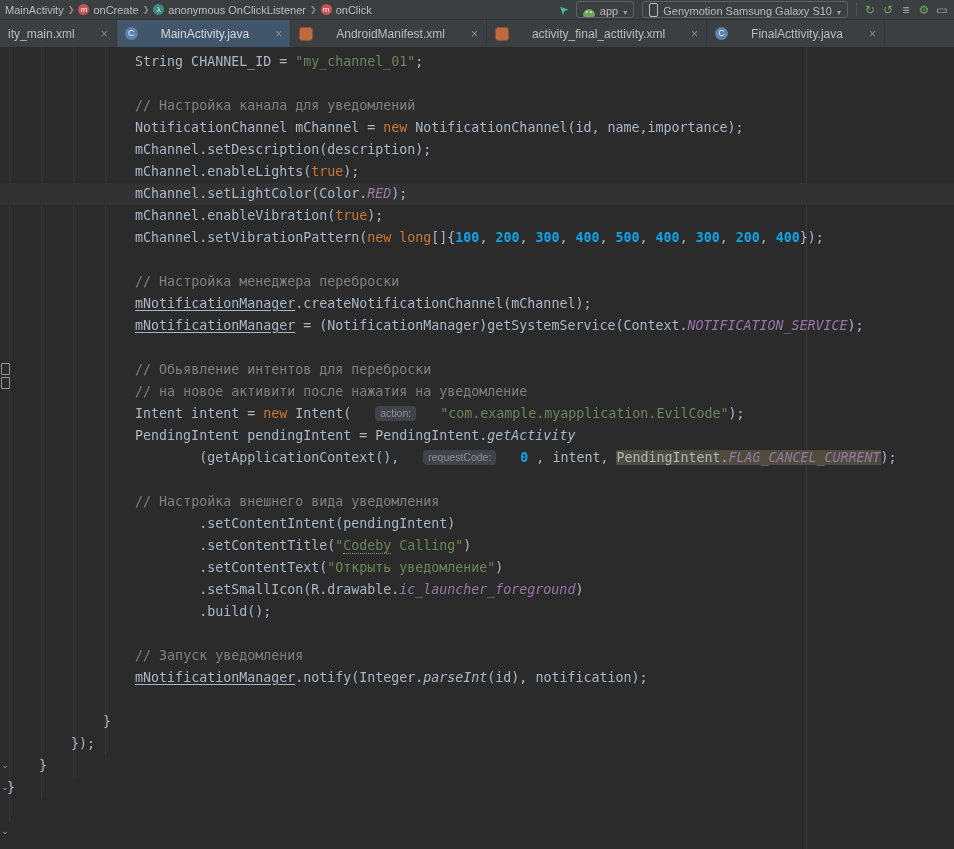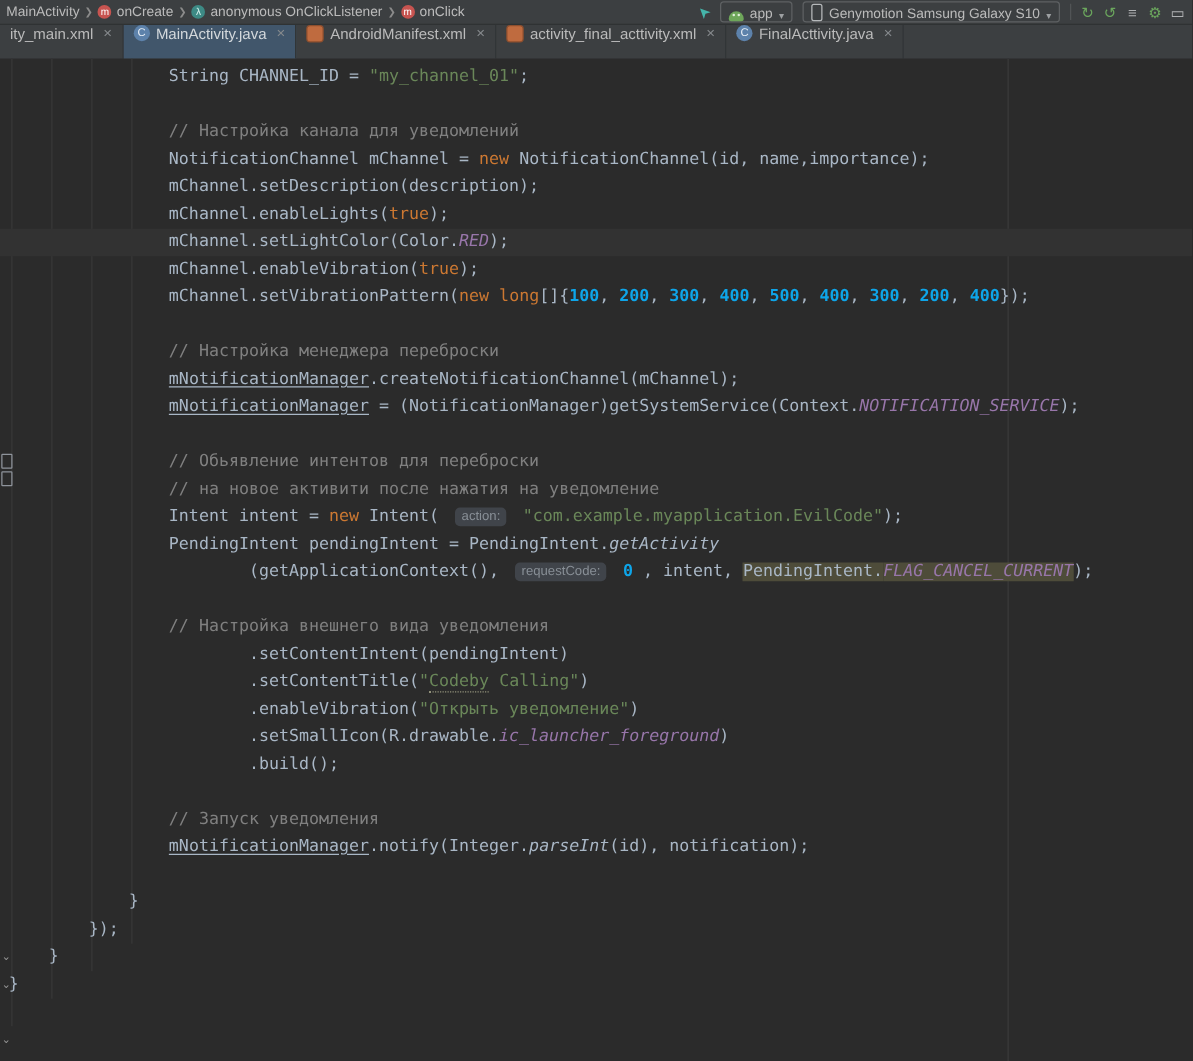--- a/index.html
+++ b/index.html
@@ -22,21 +22,21 @@
   .android-head::before{content:"";position:absolute;top:2px;left:3px;width:2px;height:2px;
     border-radius:50%;background:#dfeeda;box-shadow:4px 0 0 #dfeeda;}
   .phone-icon{display:inline-block;width:7px;height:12px;border:1px solid #b6b9bb;border-radius:2px;}
   .tool-icon{display:inline-flex;width:18px;justify-content:center;font-size:12px;line-height:1;}
   .green{color:#6ba65d;} .teal{color:#45b5aa;} .grayic{color:#afb1b3;}
   .tb-sep{width:1px;height:13px;background:#515456;margin:0 4px;}
 
   
   .tabbar{height:27px;background:#3c3f41;display:flex;align-items:stretch;font-size:12px;
     color:#bbbbbb;white-space:nowrap;overflow:hidden;}
-  .tab{display:flex;gap:5px;padding:0 8px;border-right:1px solid #313537;cursor:default;}
+  .tab{display:flex;align-items:center;gap:23px;padding:0 8px;border-right:1px solid #313537;cursor:default;}
   .tab.selected{background:#41566b;color:#d3d8dc;}
   .tab-close{color:#868a8d;font-size:12px;margin-left:3px;line-height:1;}
   .class-icon{width:13px;height:13px;border-radius:50%;background:#5d82ab;color:#eaf1f8;font-size:9px;
     display:inline-flex;align-items:center;justify-content:center;line-height:1;flex:0 0 auto;}
   .android-file-icon{width:12px;height:12px;border-radius:3px;background:#bf6b3f;
     border:1px solid #8e4f2e;flex:0 0 auto;}
 
   
   .editor{position:relative;height:802px;background:#2b2b2b;overflow:hidden;}
   .guide{position:absolute;top:0;width:1px;background:#383838;z-index:1;}
@@ -47,21 +47,21 @@
   .code-line.current{background:#323232;}
   .tok-p{color:#a9b7c6;}
   .tok-k{color:#cc7832;}
   .tok-s{color:#6a8759;}
   .tok-c{color:#808080;}
   .tok-n{color:#0ea5e9;font-weight:bold;}
   .tok-cn{color:#9876aa;font-style:italic;}
   .tok-sm{color:#a9b7c6;font-style:italic;}
   .tok-f{color:#a9b7c6;text-decoration:underline;text-underline-offset:2px;}
   .tok-h{font-family:"Liberation Sans",sans-serif;font-size:10.5px;background:#40444a;color:#888f96;
-    border-radius:4px;padding:0 5px;margin:0 5px;display:inline-block;line-height:15px;vertical-align:1px;}
+    border-radius:4px;padding:0 5px;margin:0 16px;display:inline-block;line-height:15px;vertical-align:1px;}
   .tok-hl{background:#4e4c3a;}
   .tok-typo{border-bottom:1px dotted #91917a;}
   .gutter-marker{position:absolute;left:1px;width:7px;height:10px;border:1px solid #8f949c;
     border-radius:1px;z-index:3;background:#2b2b2b;}
   .fold{position:absolute;left:0;width:10px;color:#9b9b9b;font-size:9px;z-index:3;
     text-align:center;line-height:10px;}
 </style>
 </head>
 <body>
 
@@ -161,21 +161,21 @@
       <div class="code-line"></div>
       <div class="code-line"><span class="tok-p">                </span><span class="tok-c">// Обьявление интентов для переброски</span></div>
       <div class="code-line"><span class="tok-p">                </span><span class="tok-c">// на новое активити после нажатия на уведомление</span></div>
       <div class="code-line"><span class="tok-p">                Intent intent = </span><span class="tok-k">new</span><span class="tok-p"> Intent( </span><span class="tok-h">action:</span><span class="tok-p"> </span><span class="tok-s">"com.example.myapplication.EvilCode"</span><span class="tok-p">);</span></div>
       <div class="code-line"><span class="tok-p">                PendingIntent pendingIntent = PendingIntent.</span><span class="tok-sm">getActivity</span></div>
       <div class="code-line"><span class="tok-p">                        (getApplicationContext(), </span><span class="tok-h">requestCode:</span><span class="tok-p"> </span><span class="tok-n">0</span><span class="tok-p"> , intent, </span><span class="tok-p tok-hl">PendingIntent.</span><span class="tok-cn tok-hl">FLAG_CANCEL_CURRENT</span><span class="tok-p">);</span></div>
       <div class="code-line"></div>
       <div class="code-line"><span class="tok-p">                </span><span class="tok-c">// Настройка внешнего вида уведомления</span></div>
       <div class="code-line"><span class="tok-p">                        .setContentIntent(pendingIntent)</span></div>
       <div class="code-line"><span class="tok-p">                        .setContentTitle(</span><span class="tok-s">"</span><span class="tok-s tok-typo">Codeby</span><span class="tok-s"> Calling"</span><span class="tok-p">)</span></div>
-      <div class="code-line"><span class="tok-p">                        .enableVibration(</span><span class="tok-s">"Открыть уведомление"</span><span class="tok-p">)</span></div>
+      <div class="code-line"><span class="tok-p">                        .setContentText(</span><span class="tok-s">"Открыть уведомление"</span><span class="tok-p">)</span></div>
       <div class="code-line"><span class="tok-p">                        .setSmallIcon(R.drawable.</span><span class="tok-cn">ic_launcher_foreground</span><span class="tok-p">)</span></div>
       <div class="code-line"><span class="tok-p">                        .build();</span></div>
       <div class="code-line"></div>
       <div class="code-line"><span class="tok-p">                </span><span class="tok-c">// Запуск уведомления</span></div>
       <div class="code-line"><span class="tok-p">                </span><span class="tok-f">mNotificationManager</span><span class="tok-p">.notify(Integer.</span><span class="tok-sm">parseInt</span><span class="tok-p">(id), notification);</span></div>
       <div class="code-line"></div>
       <div class="code-line"><span class="tok-p">            }</span></div>
       <div class="code-line"><span class="tok-p">        });</span></div>
       <div class="code-line"><span class="tok-p">    }</span></div>
       <div class="code-line"><span class="tok-p">}</span></div>

